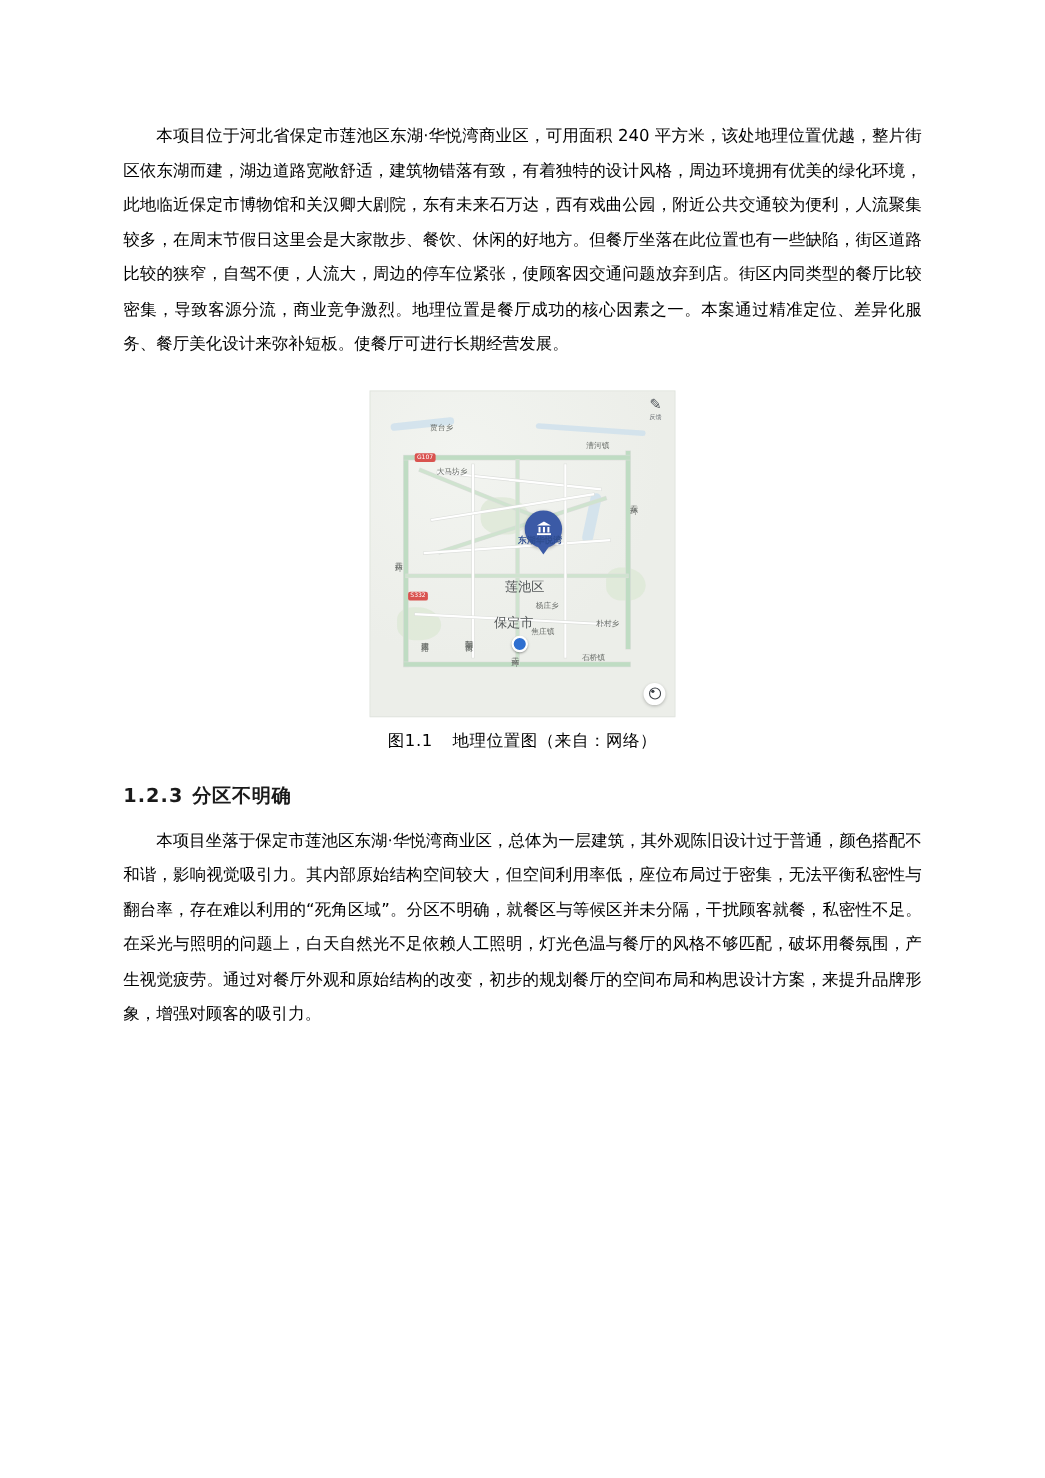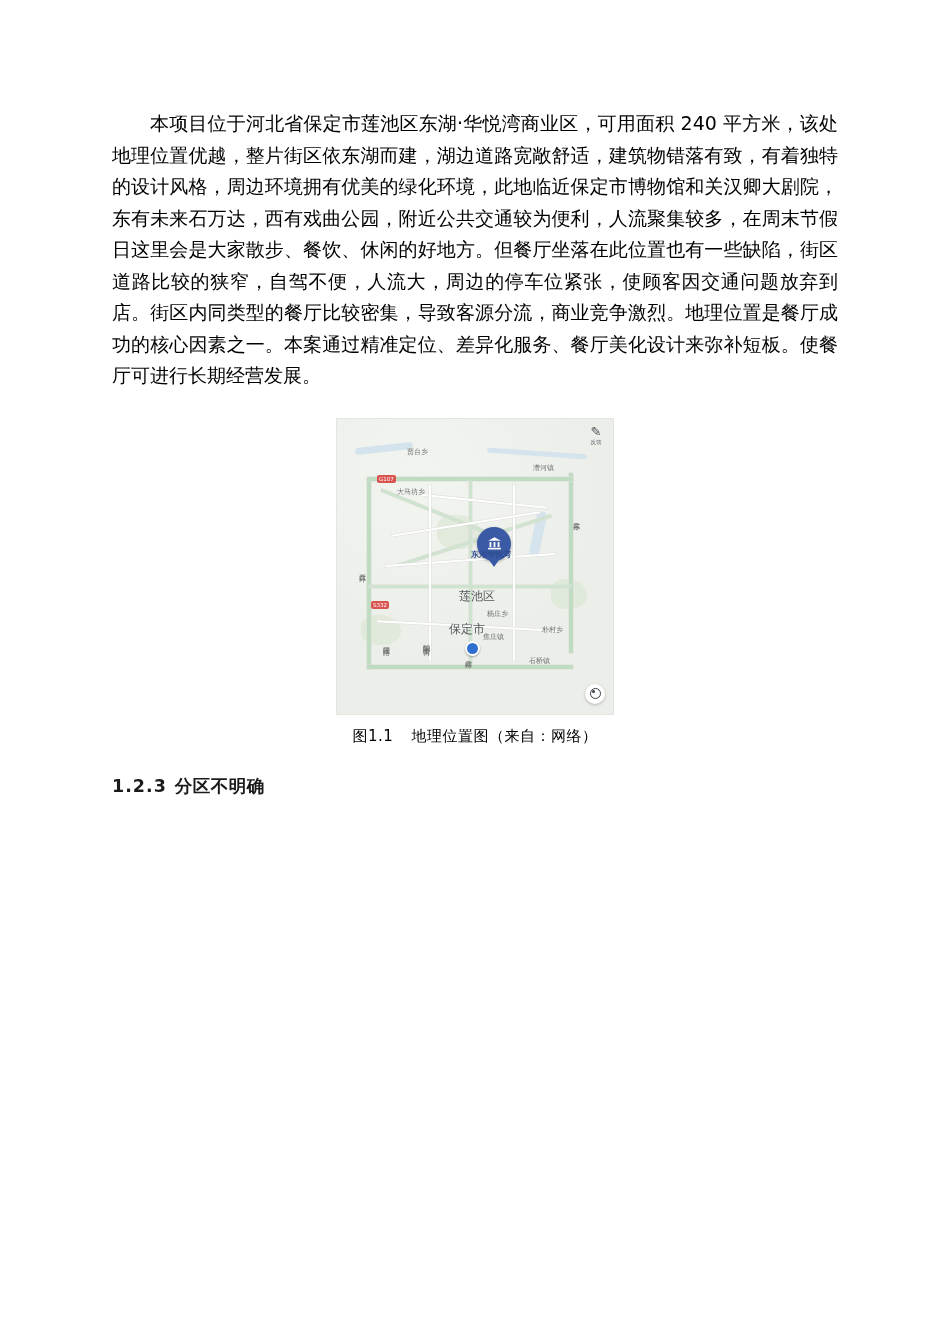--- a/index.html
+++ b/index.html
@@ -35,21 +35,21 @@
     margin: 0 0 14px 0;
     letter-spacing: 0.5px;
     color: #1a1a1a;
   }
   h2.section-heading .num {
     letter-spacing: 1px;
     margin-right: 8px;
   }
   p.body-text {
     font-family: "DejaVu Sans", sans-serif;
-    font-size: 19px;
+    font-size: 15px;
     line-height: 31.5px;
     margin: 0;
     text-align: justify;
     text-justify: inter-ideograph;
     color: #000;
   }
   p.indent {
     text-indent: 2em;
   }
   .figure-wrap {
@@ -239,21 +239,21 @@
         <div class="road major" style="left:132px;top:62px;width:3px;height:186px;"></div>
         <div class="road major" style="left:32px;top:166px;width:202px;height:3px;"></div>
 
         <div class="road" style="left:60px;top:80px;width:150px;height:2px;transform:rotate(6deg);"></div>
         <div class="road" style="left:48px;top:140px;width:170px;height:2px;transform:rotate(-4deg);"></div>
         <div class="road" style="left:92px;top:66px;width:2px;height:176px;"></div>
         <div class="road" style="left:176px;top:66px;width:2px;height:176px;"></div>
         <div class="road" style="left:40px;top:206px;width:180px;height:2px;transform:rotate(3deg);"></div>
         <div class="road" style="left:54px;top:104px;width:150px;height:2px;transform:rotate(-9deg);"></div>
 
-        <div class="map-label" style="left:70px;top:28px;">贾台乡</div>
+        <div class="map-label" style="left:54px;top:28px;">贾台乡</div>
         <div class="map-label" style="left:196px;top:44px;">漕河镇</div>
         <div class="map-label" style="left:60px;top:68px;text-align:center;">大马坊乡</div>
         <div class="map-label big" style="left:122px;top:133px;">莲池区</div>
         <div class="map-label big" style="left:112px;top:166px;">保定市</div>
         <div class="map-label" style="left:150px;top:190px;">杨庄乡</div>
         <div class="map-label" style="left:146px;top:213px;">焦庄镇</div>
         <div class="map-label" style="left:205px;top:206px;">朴村乡</div>
         <div class="map-label" style="left:192px;top:237px;">石桥镇</div>
         <div class="map-label vert" style="left:20px;top:150px;">西二环</div>
         <div class="map-label vert" style="left:126px;top:236px;">南二环</div>
@@ -291,15 +291,16 @@
         <span>图1.1</span><span class="gap"></span><span>地理位置图（来自：网络）</span>
       </div>
     </div>
 
     <div class="block-gap-1"></div>
 
     <h2 class="section-heading">
       <span class="num">1.2.3</span><span>分区不明确</span>
     </h2>
 
+    <p class="body-text indent">本项目坐落于保定市莲池区东湖·华悦湾商业区，总体为一层建筑，其外观陈旧设计过于普通，颜色搭配不和谐，影响视觉吸引力。其内部原始结构空间较大，但空间利用率低，座位布局过于密集，无法平衡私密性与翻台率，存在难以利用的“死角区域”。分区不明确，就餐区与等候区并未分隔，干扰顾客就餐，私密性不足。在采光与照明的问题上，白天自然光不足依赖人工照明，灯光色温与餐厅的风格不够匹配，破坏用餐氛围，产生视觉疲劳。通过对餐厅外观和原始结构的改变，初步的规划餐厅的空间布局和构思设计方案，来提升品牌形象，增强对顾客的吸引力。</p>
 
   </div>
 </div>
 
 </body></html>

